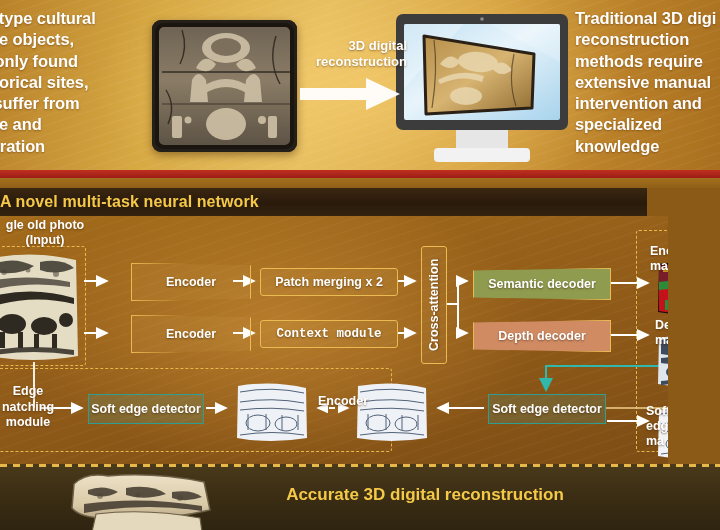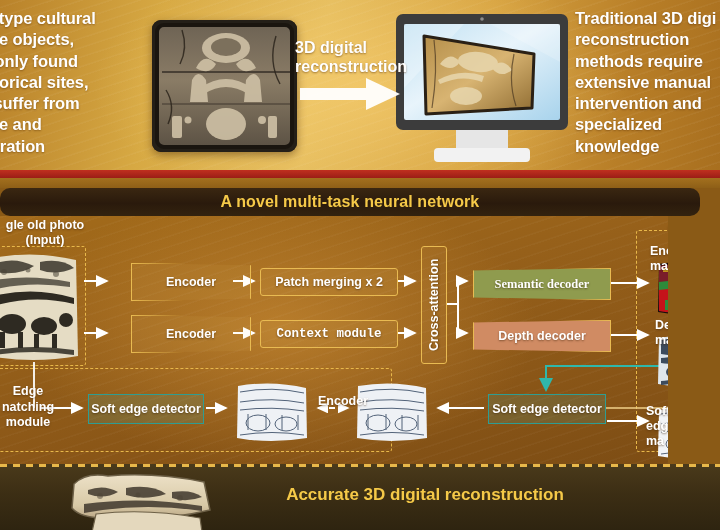--- a/index.html
+++ b/index.html
@@ -31,35 +31,35 @@
 
   .artifact-photo{
     position:absolute;left:152px;top:20px;width:145px;height:132px;
     border-radius:9px;z-index:3;
     box-shadow:0 3px 9px rgba(60,30,0,.45);
     overflow:hidden;background:#2b241c;
   }
   .relief-a{position:absolute;inset:0;}
 
   .arrow-label{
-    position:absolute;left:295px;top:38px;width:112px;text-align:left;
-    color:#fff;font-weight:bold;font-size:16px;line-height:1.2;z-index:4;
+    position:absolute;left:295px;top:38px;width:112px;text-align:right;
+    color:#fff;font-weight:bold;font-size:13px;line-height:1.2;z-index:4;
     text-shadow:0 1px 2px rgba(80,40,0,.5);
   }
   .big-arrow{position:absolute;left:300px;top:78px;width:100px;height:32px;z-index:4;}
 
   .monitor{position:absolute;left:394px;top:10px;width:176px;height:158px;z-index:3;}
 
   
   .red-stripe{position:absolute;left:0;top:170px;width:720px;height:8px;background:linear-gradient(180deg,#c0301f,#9c1d16);z-index:6;}
   .band-tan{position:absolute;left:0;top:178px;width:720px;height:10px;background:linear-gradient(180deg,#a3701e,#8e5f17);z-index:6;}
   .banner-top{
-    position:absolute;left:0;top:188px;width:700px;height:28px;z-index:6;
+    position:absolute;left:0;top:188px;width:647px;height:28px;z-index:6;
     background:linear-gradient(180deg,#3a2711 0%,#2a1a0c 55%,#33230f 100%);
-    display:flex;align-items:center;justify-content:center;border-radius:10px;
+    display:flex;align-items:center;
   }
   .banner-top-text{color:#f5c948;font-weight:bold;font-size:16px;letter-spacing:.1px;}
 
   
   .diagram{
     position:absolute;left:0;top:216px;width:668px;height:248px;
     background:
       radial-gradient(ellipse 55% 80% at 42% 45%, rgba(214,150,58,.55) 0%, rgba(160,100,25,0) 70%),
       linear-gradient(170deg,#a36b1a 0%,#96601a 35%,#8a5617 70%,#7d4d14 100%);
     overflow:hidden;
@@ -265,21 +265,21 @@
     </div>
 
     <div class="node trapz" style="left:113px;top:47px;width:118px;height:36px;clip-path:polygon(0 0,100% 6%,100% 94%,0 100%);background:rgba(255,220,130,.06);">Encoder</div>
     <div class="node trapz" style="left:113px;top:99px;width:118px;height:36px;clip-path:polygon(0 0,100% 6%,100% 94%,0 100%);background:rgba(255,220,130,.06);">Encoder</div>
 
     <div class="node rect-node" style="left:260px;top:52px;width:136px;height:26px;">Patch merging x 2</div>
     <div class="node rect-node" style="left:260px;top:104px;width:136px;height:26px;font-family:Liberation Mono, monospace;">Context module</div>
 
     <div class="node vert-node" style="left:421px;top:30px;width:24px;height:116px;">Cross-attention</div>
 
-    <div class="node sem-node" style="left:473px;top:52px;width:136px;height:30px;clip-path:polygon(0 8%,100% 0,100% 100%,0 92%);background:#8f9b4e;font-family:Liberation Serif, serif;">Semantic decoder</div>
+    <div class="node sem-node" style="left:473px;top:52px;width:136px;height:30px;clip-path:polygon(0 8%,100% 0,100% 100%,0 92%);background:#8f9b4e;">Semantic decoder</div>
     <div class="node dep-node" style="left:473px;top:104px;width:136px;height:30px;clip-path:polygon(0 8%,100% 0,100% 100%,0 92%);background:#d08b63;">Depth decoder</div>
 
     <div class="d-lab" style="left:650px;top:28px;">Encoder ma</div>
     <div class="thumb" style="left:655px;top:44px;width:72px;height:56px;">
       <svg viewBox="0 0 72 56" preserveAspectRatio="none">
         <path d="M4 4 q32 -5 64 2 l1 46 q-34 6 -66 0z" fill="#1a0d0d"></path>
         <path d="M4 6 q32 -5 64 2 l0 14 q-34 5 -64 0z" fill="#7a1d2a"></path>
         <path d="M4 22 q32 -4 64 1 l0 8 q-32 4 -64 0z" fill="#2d8a3a"></path>
         <path d="M4 30 q32 -4 64 1 l0 20 q-34 5 -64 0z" fill="#c5121a"></path>
         <g fill="#2d8a3a">

